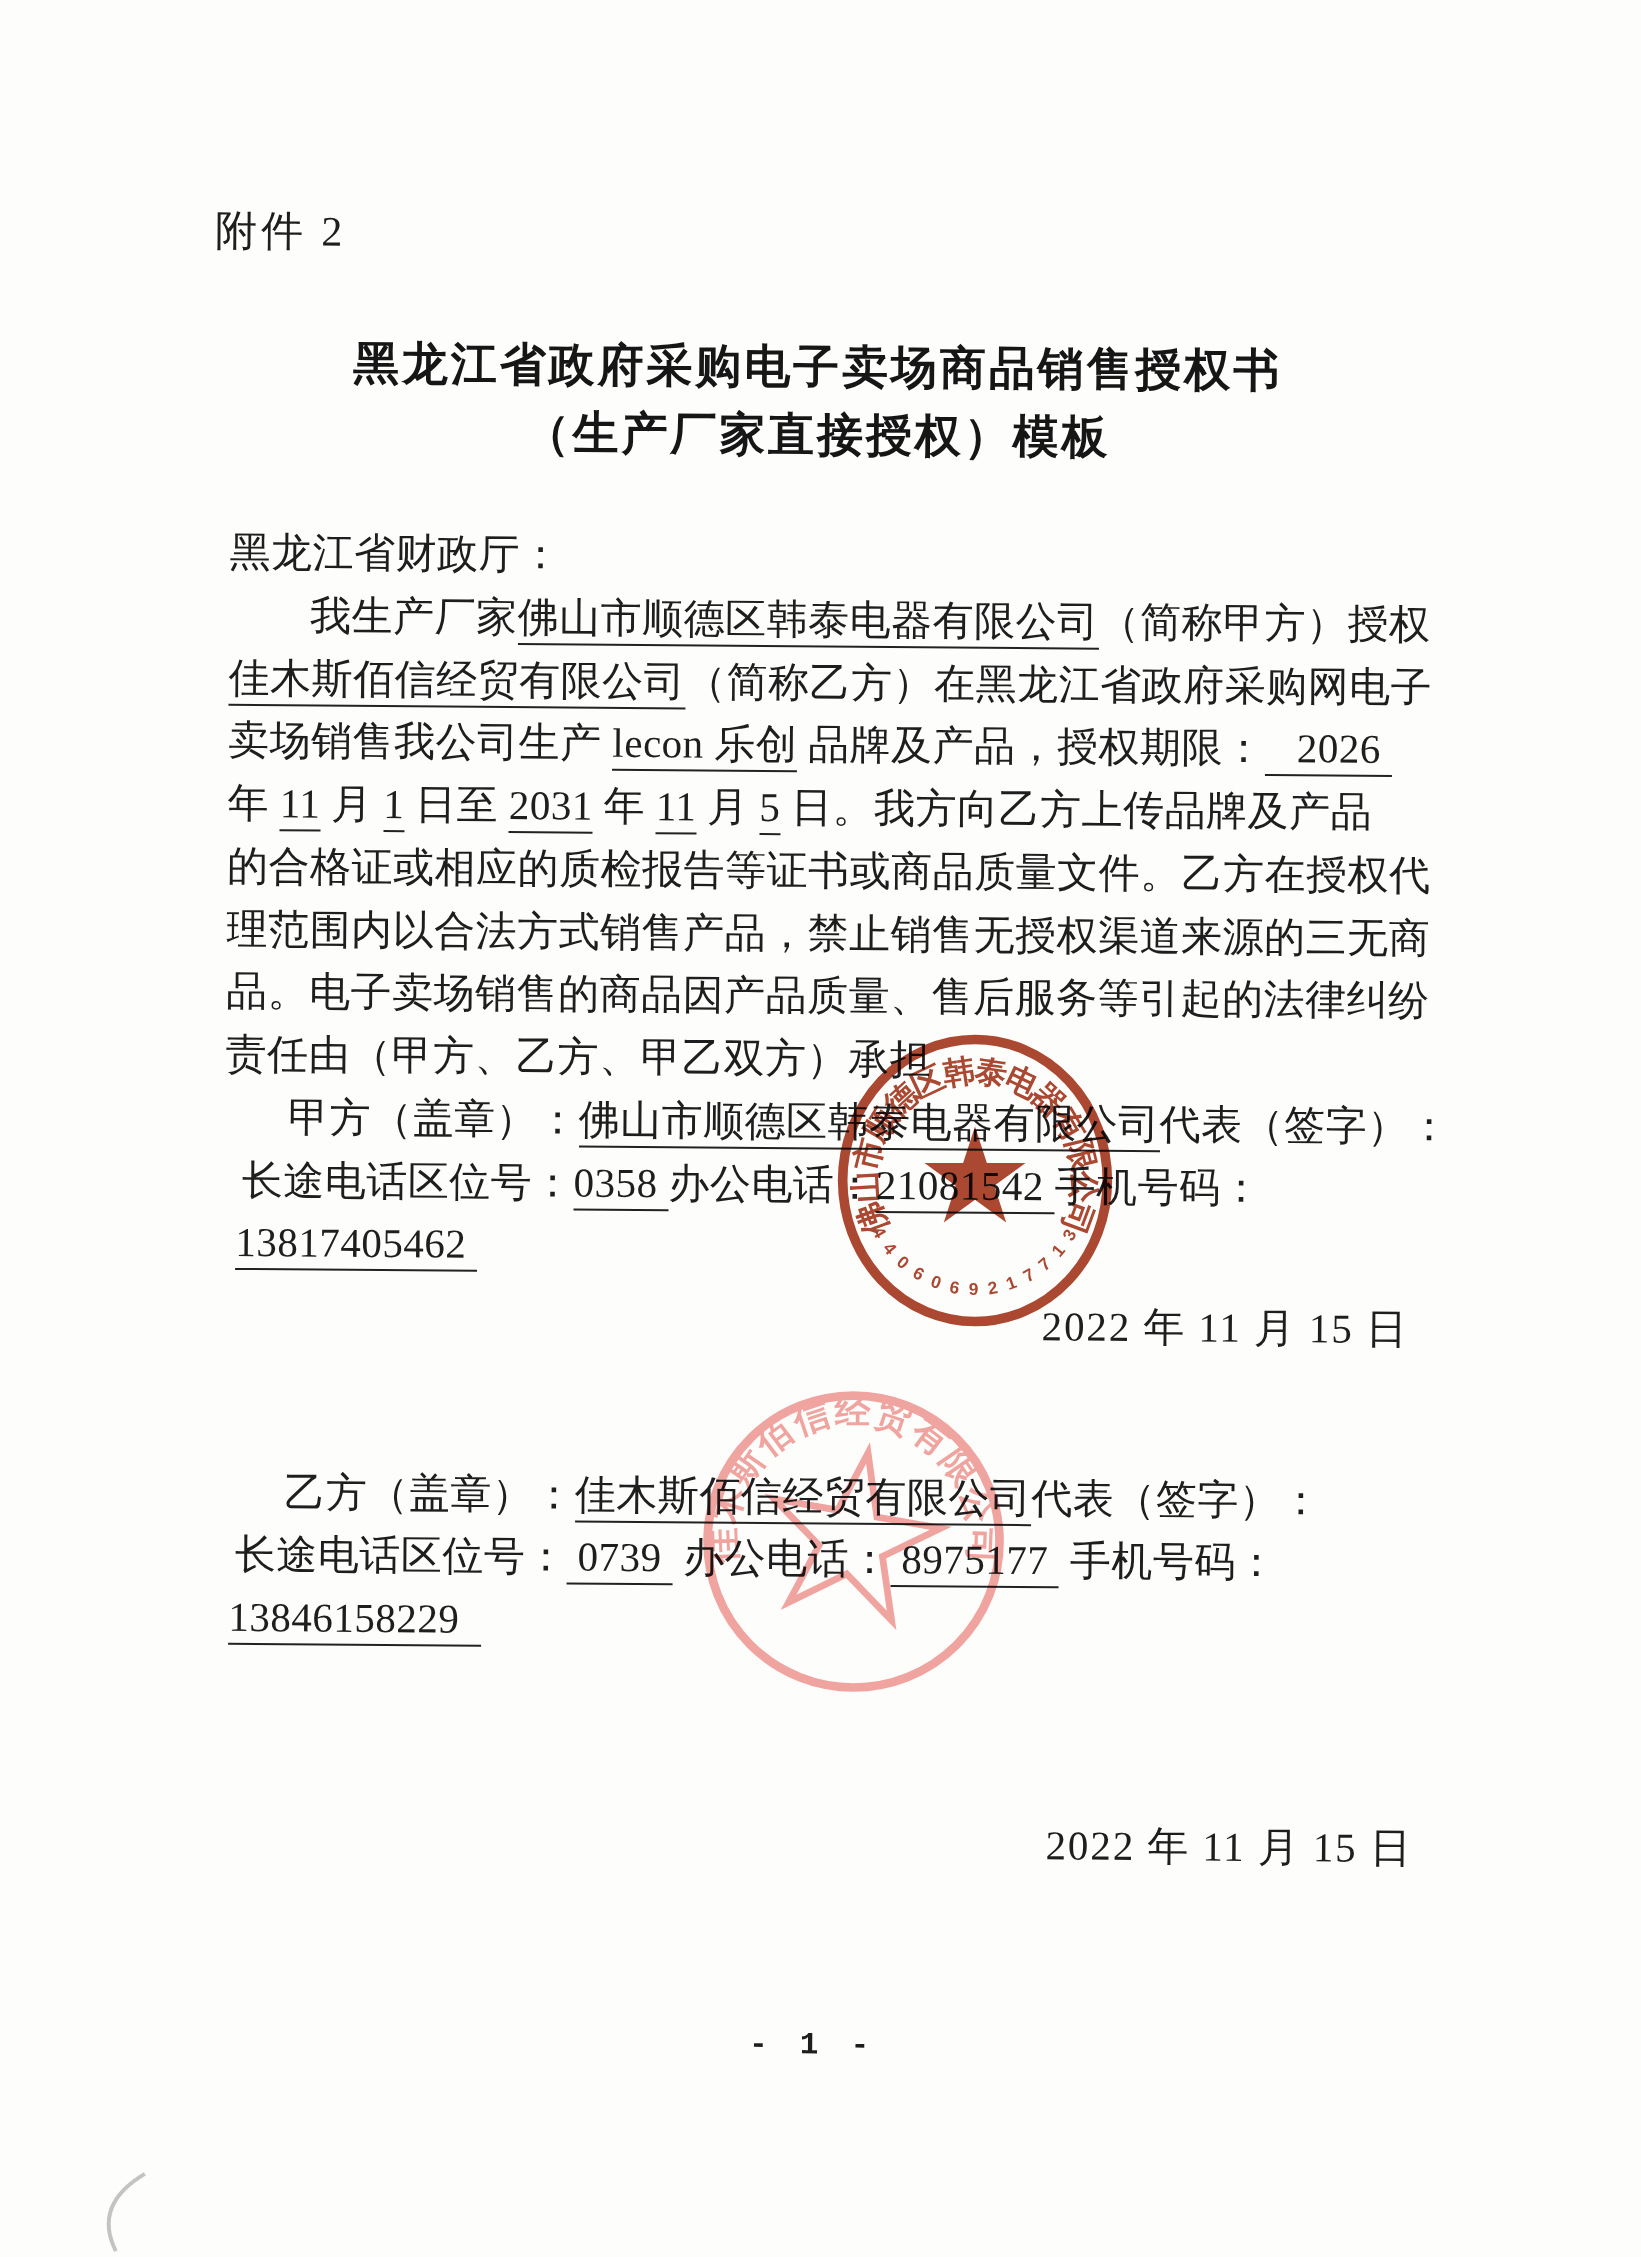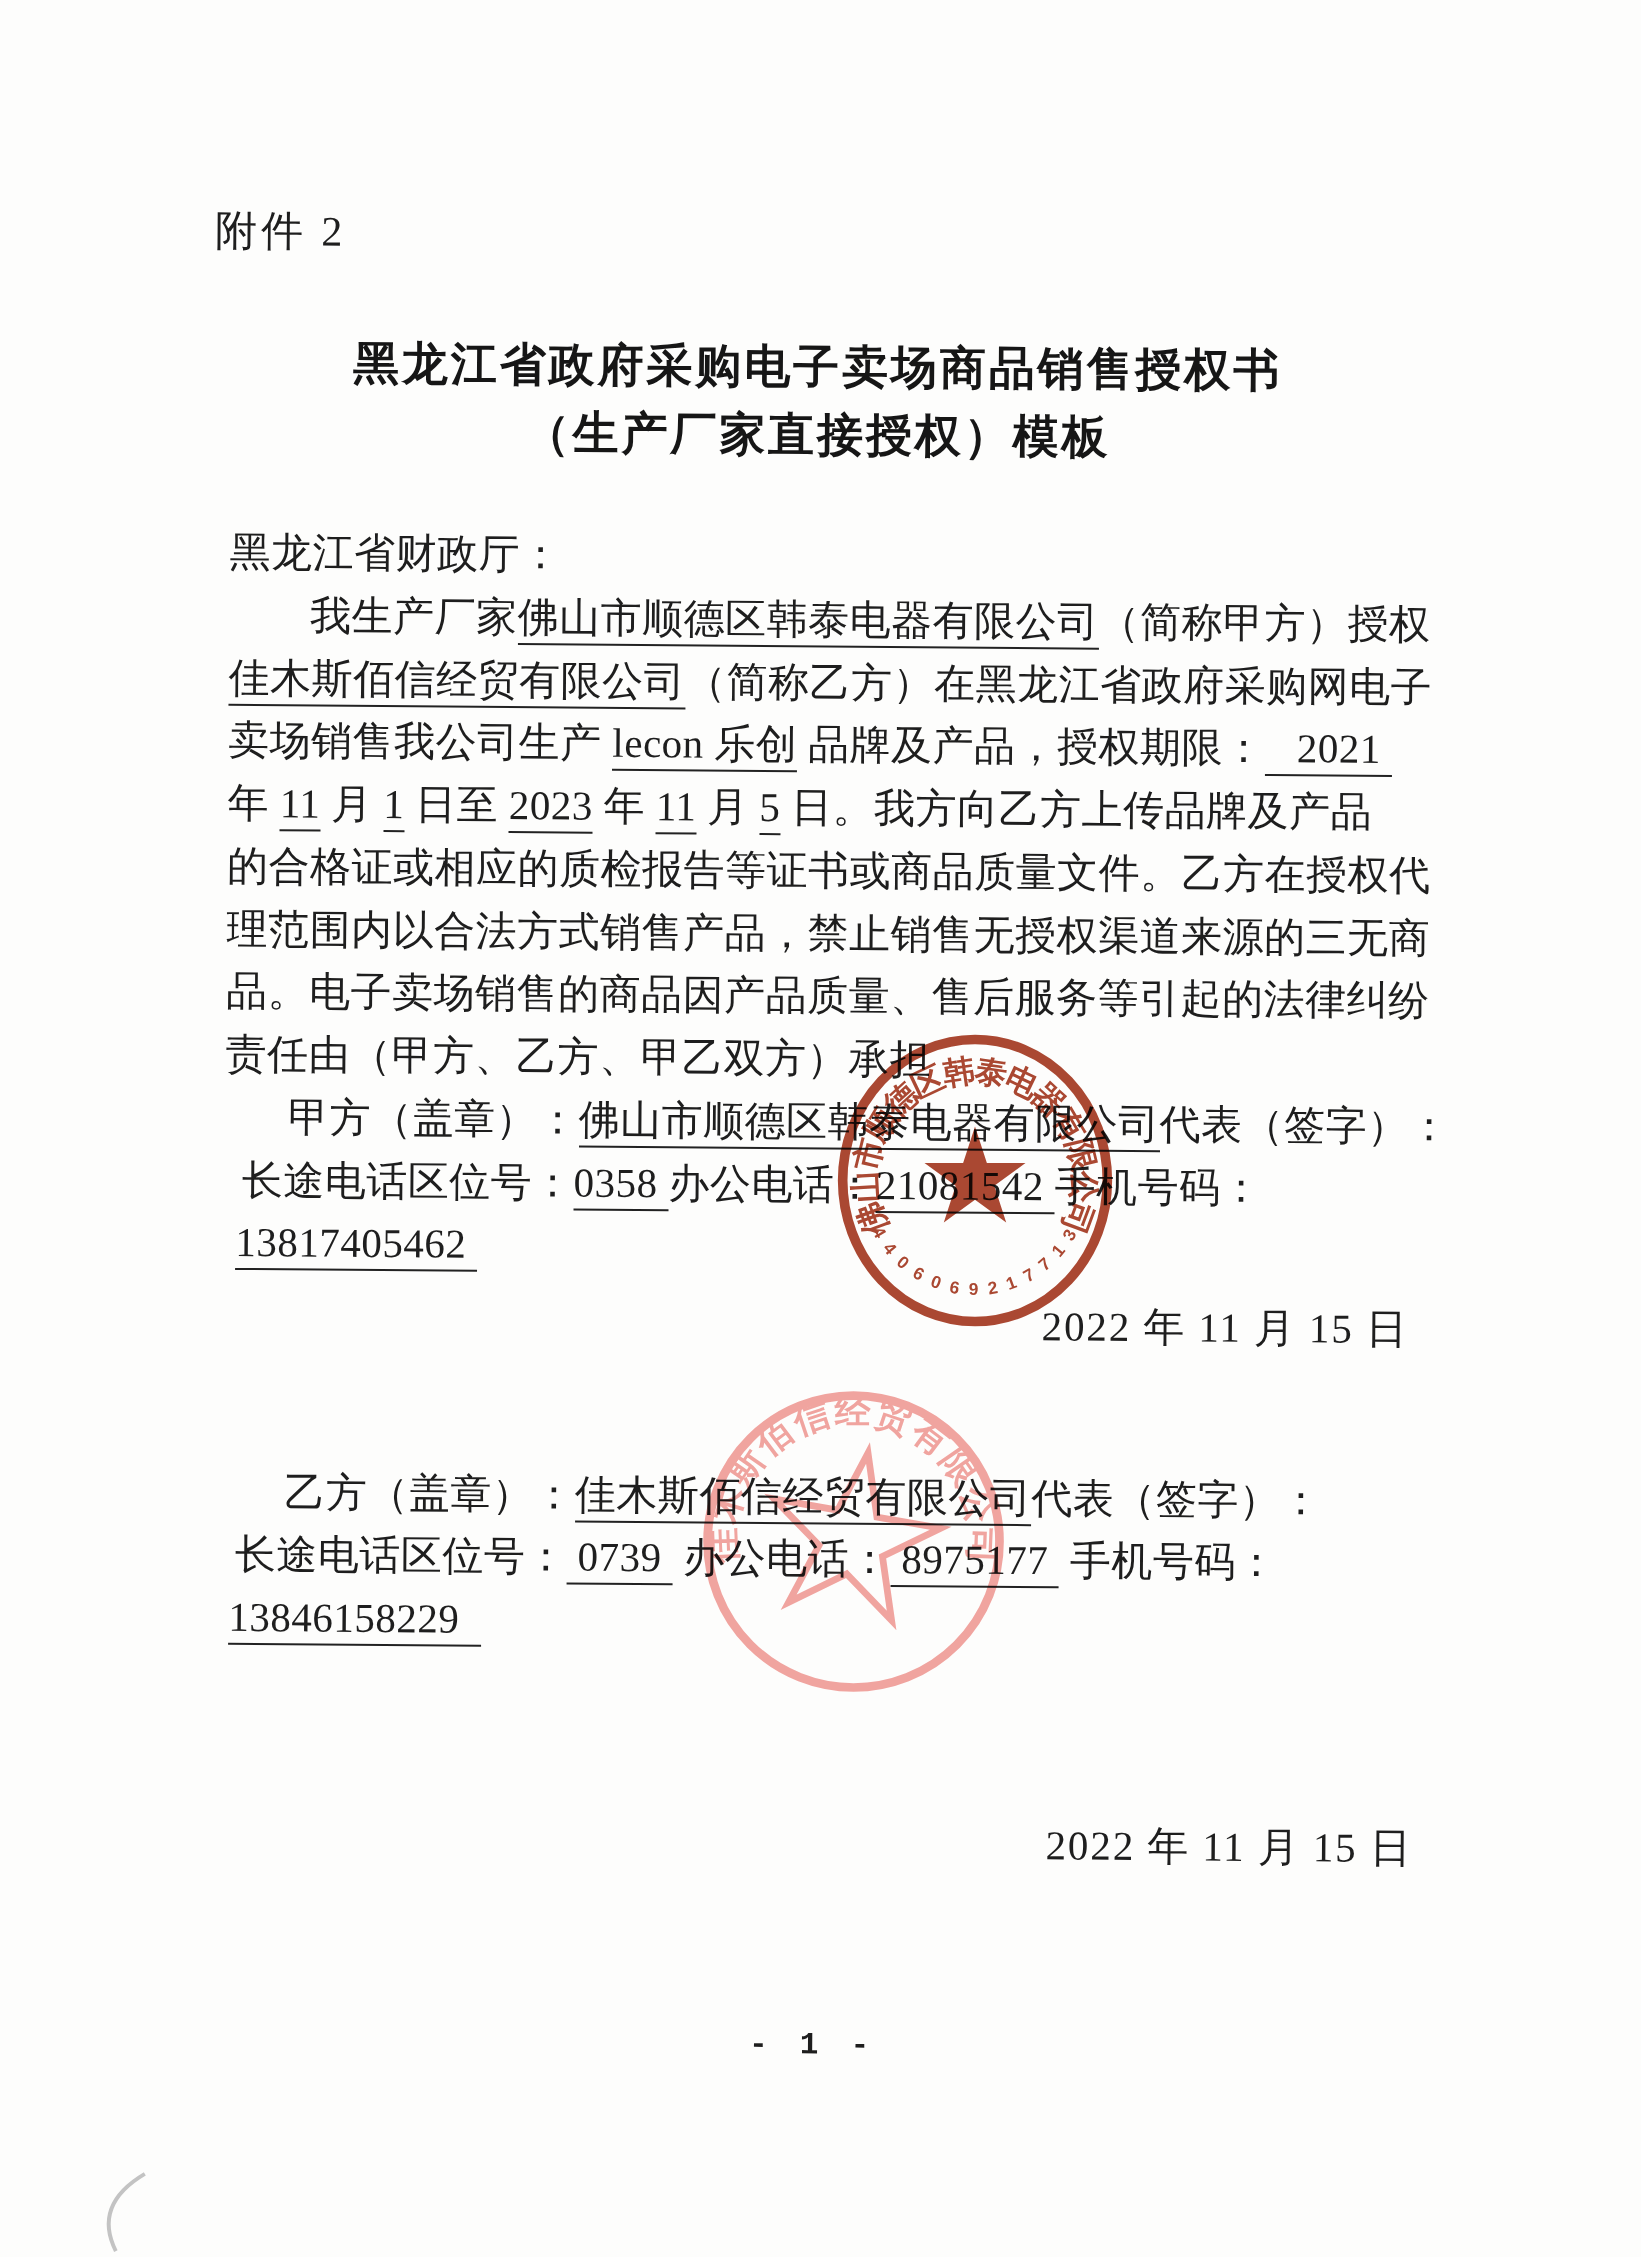--- a/index.html
+++ b/index.html
@@ -39,22 +39,22 @@
 
     <div class="attach">附件 2</div>
 
     <div class="title t1">黑龙江省政府采购电子卖场商品销售授权书</div>
     <div class="title t2">（生产厂家直接授权）模板</div>
 
     <div class="line" style="left:234px; top:528px;">黑龙江省财政厅：</div>
 
     <div class="line" style="left:315px; top:591px;"><span>我生产厂家</span><span class="u">佛山市顺德区韩泰电器有限公司</span><span>（简称甲方）授权</span></div>
     <div class="line" style="left:234px; top:654px;"><span class="u">佳木斯佰信经贸有限公司</span><span>（简称乙方）在黑龙江省政府采购网电子</span></div>
-    <div class="line" style="left:234px; top:716px;"><span>卖场销售我公司生产 </span><span class="u">lecon 乐创</span><span> 品牌及产品，授权期限：</span><span class="u">   2021 </span></div>
-    <div class="line" style="left:234px; top:779px;"><span>年 </span><span class="u">11</span><span> 月 </span><span class="u">1</span><span> 日至 </span><span class="u">2023</span><span> 年 </span><span class="u">11</span><span> 月 </span><span class="u">5</span><span> 日。我方向乙方上传品牌及产品</span></div>
+    <div class="line" style="left:234px; top:716px;"><span>卖场销售我公司生产 </span><span class="u">lecon 乐创</span><span> 品牌及产品，授权期限：</span><span class="u">   2026 </span></div>
+    <div class="line" style="left:234px; top:779px;"><span>年 </span><span class="u">11</span><span> 月 </span><span class="u">1</span><span> 日至 </span><span class="u">2031</span><span> 年 </span><span class="u">11</span><span> 月 </span><span class="u">5</span><span> 日。我方向乙方上传品牌及产品</span></div>
     <div class="line" style="left:234px; top:842px;"><span>的合格证或相应的质检报告等证书或商品质量文件。乙方在授权代</span></div>
     <div class="line" style="left:234px; top:905px;"><span>理范围内以合法方式销售产品，禁止销售无授权渠道来源的三无商</span></div>
     <div class="line" style="left:234px; top:967px;"><span>品。电子卖场销售的商品因产品质量、售后服务等引起的法律纠纷</span></div>
     <div class="line" style="left:234px; top:1030px;"><span>责任由（甲方、乙方、甲乙双方）承担</span></div>
     <div class="line" style="left:297px; top:1093px;"><span>甲方（盖章）：</span><span class="u">佛山市顺德区韩泰电器有限公司</span><span>代表（签字）：</span></div>
     <div class="line" style="left:251px; top:1156px;"><span>长途电话区位号：</span><span class="u">0358 </span><span>办公电话：</span><span class="u">21081542 </span><span>手机号码：</span></div>
     <div class="line" style="left:245px; top:1218px;"><span class="u">13817405462 </span></div>
 
     <div class="line date" style="left:1052px; top:1296px;">2022 年 11 月 15 日</div>
 

